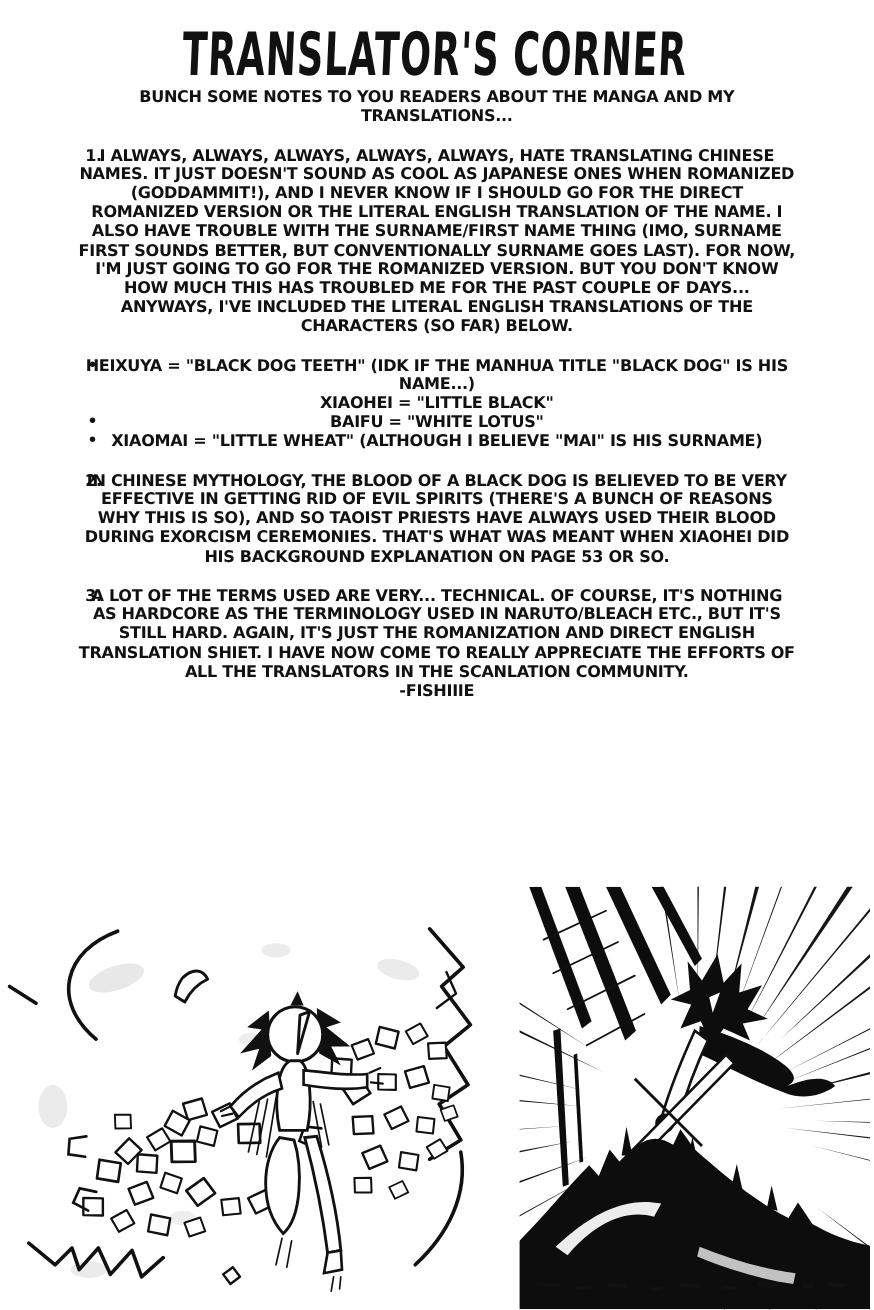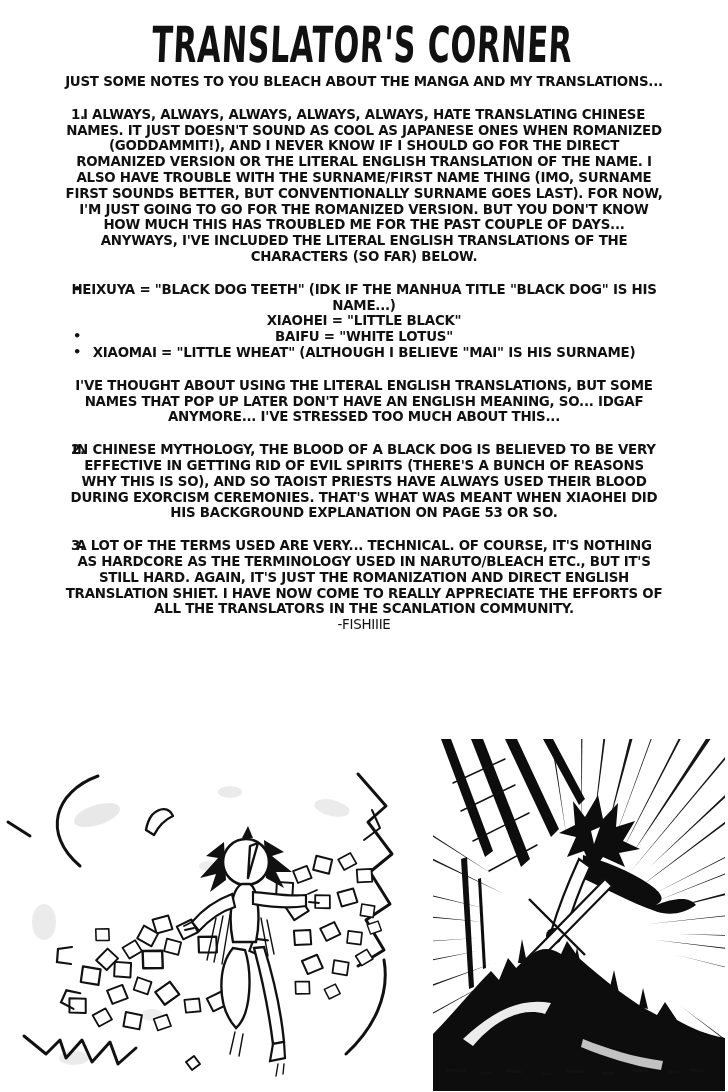--- a/index.html
+++ b/index.html
@@ -15,37 +15,37 @@
   .col{
     width:598px;margin:0 auto;position:relative;text-align:center;
     font-weight:bold;font-size:13.4px;line-height:15.8px;letter-spacing:-0.25px;
   }
   .col p{margin:0;}
   .intro{margin-top:36px;}
   .block{margin-top:17px;position:relative;}
   .num-marker{position:absolute;left:6px;top:0;}
   .name-row{position:relative;}
   .bullet{position:absolute;left:8px;top:-1px;font-size:13px;}
-  .signature{margin-top:22px;text-align:center;font-weight:normal;font-size:13.4px;}
+  .signature{margin-top:22px;text-align:center;font-weight:bold;font-size:13.4px;}
   .art{position:absolute;}
   #art-left{left:2px;top:770px;}
   #art-right{left:433px;top:739px;}
   svg .ink{stroke:#111;fill:none;stroke-linecap:round;stroke-linejoin:round;}
 </style>
 </head>
 <body>
 
 <div class="page">
 
   <div class="title-wrap">
     <span class="title">TRANSLATOR'S CORNER</span>
   </div>
 
   <div class="col">
-    <p class="intro">JUST SOME NOTES TO YOU BLEACH ABOUT THE MANGA AND MY TRANSLATIONS...</p>
+    <p class="intro">BUNCH SOME NOTES TO YOU READERS ABOUT THE MANGA AND MY TRANSLATIONS...</p>
 
     <div class="block">
       <span class="num-marker">1.</span>
       <p>I ALWAYS, ALWAYS, ALWAYS, ALWAYS, ALWAYS, HATE TRANSLATING CHINESE NAMES. IT JUST DOESN'T SOUND AS COOL AS JAPANESE ONES WHEN ROMANIZED (GODDAMMIT!), AND I NEVER KNOW IF I SHOULD GO FOR THE DIRECT ROMANIZED VERSION OR THE LITERAL ENGLISH TRANSLATION OF THE NAME. I ALSO HAVE TROUBLE WITH THE SURNAME/FIRST NAME THING (IMO, SURNAME FIRST SOUNDS BETTER, BUT CONVENTIONALLY SURNAME GOES LAST). FOR NOW, I'M JUST GOING TO GO FOR THE ROMANIZED VERSION. BUT YOU DON'T KNOW HOW MUCH THIS HAS TROUBLED ME FOR THE PAST COUPLE OF DAYS... ANYWAYS, I'VE INCLUDED THE LITERAL ENGLISH TRANSLATIONS OF THE CHARACTERS (SO FAR) BELOW.</p>
     </div>
 
     <div class="block">
       <div class="name-row">
         <span class="bullet">•</span>
         <span>HEIXUYA = "BLACK DOG TEETH" (IDK IF THE MANHUA TITLE "BLACK DOG" IS HIS NAME...)</span>
@@ -56,23 +56,20 @@
       <div class="name-row">
         <span class="bullet">•</span>
         <span>BAIFU = "WHITE LOTUS"</span>
       </div>
       <div class="name-row">
         <span class="bullet">•</span>
         <span>XIAOMAI = "LITTLE WHEAT" (ALTHOUGH I BELIEVE "MAI" IS HIS SURNAME)</span>
       </div>
     </div>
 
-    <div class="block">
-      <p>I'VE THOUGHT ABOUT USING THE LITERAL ENGLISH TRANSLATIONS, BUT SOME NAMES THAT POP UP LATER DON'T HAVE AN ENGLISH MEANING, SO... IDGAF ANYMORE... I'VE STRESSED TOO MUCH ABOUT THIS...</p>
-    </div>
 
     <div class="block">
       <span class="num-marker">2.</span>
       <p>IN CHINESE MYTHOLOGY, THE BLOOD OF A BLACK DOG IS BELIEVED TO BE VERY EFFECTIVE IN GETTING RID OF EVIL SPIRITS (THERE'S A BUNCH OF REASONS WHY THIS IS SO), AND SO TAOIST PRIESTS HAVE ALWAYS USED THEIR BLOOD DURING EXORCISM CEREMONIES. THAT'S WHAT WAS MEANT WHEN XIAOHEI DID HIS BACKGROUND EXPLANATION ON PAGE 53 OR SO.</p>
     </div>
 
     <div class="block">
       <span class="num-marker">3.</span>
       <p>A LOT OF THE TERMS USED ARE VERY... TECHNICAL. OF COURSE, IT'S NOTHING AS HARDCORE AS THE TERMINOLOGY USED IN NARUTO/BLEACH ETC., BUT IT'S STILL HARD. AGAIN, IT'S JUST THE ROMANIZATION AND DIRECT ENGLISH TRANSLATION SHIET. I HAVE NOW COME TO REALLY APPRECIATE THE EFFORTS OF ALL THE TRANSLATORS IN THE SCANLATION COMMUNITY.</p>
     </div>

